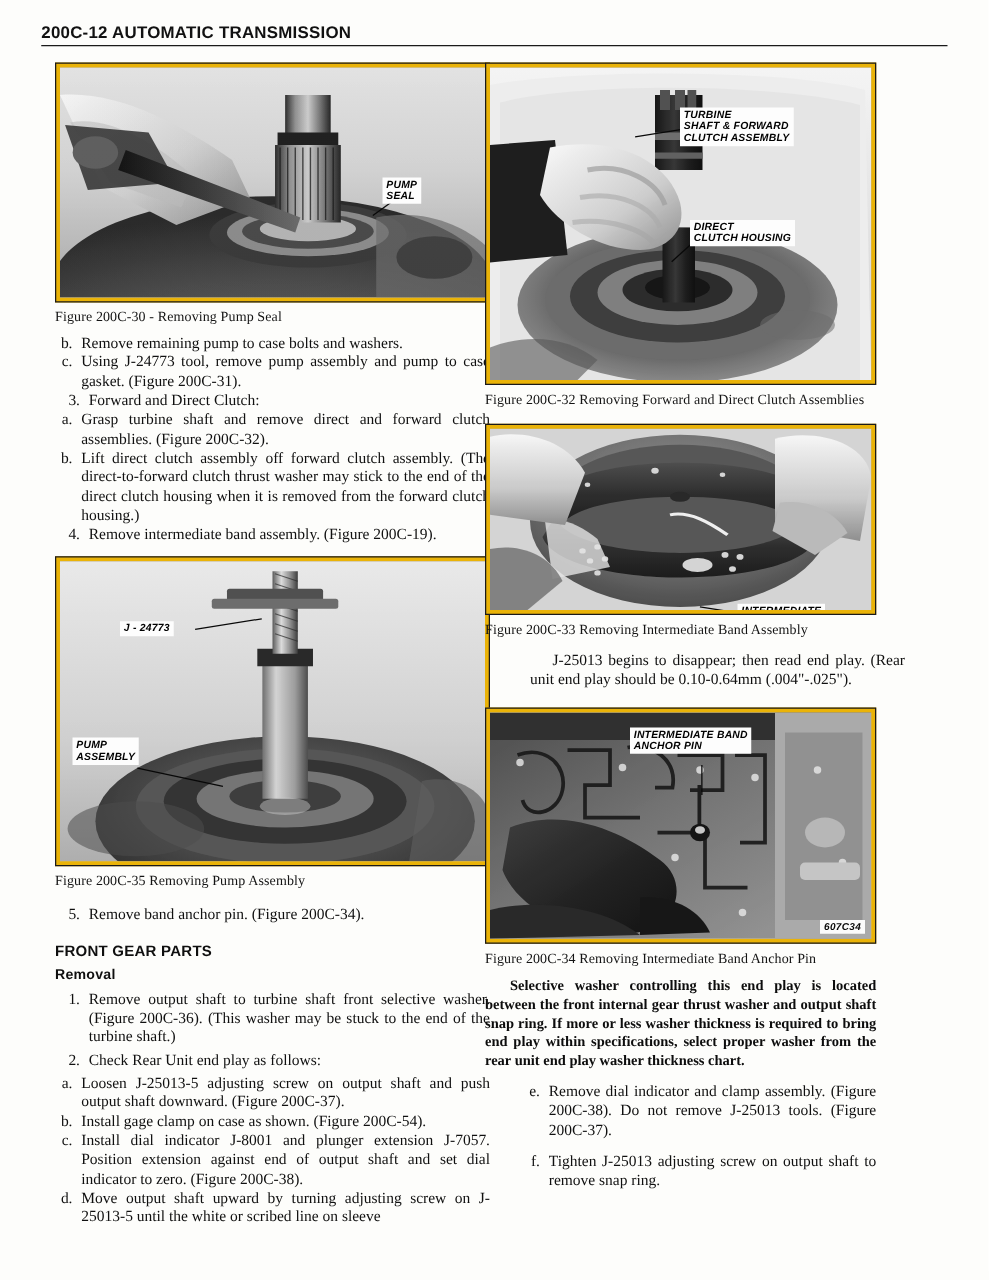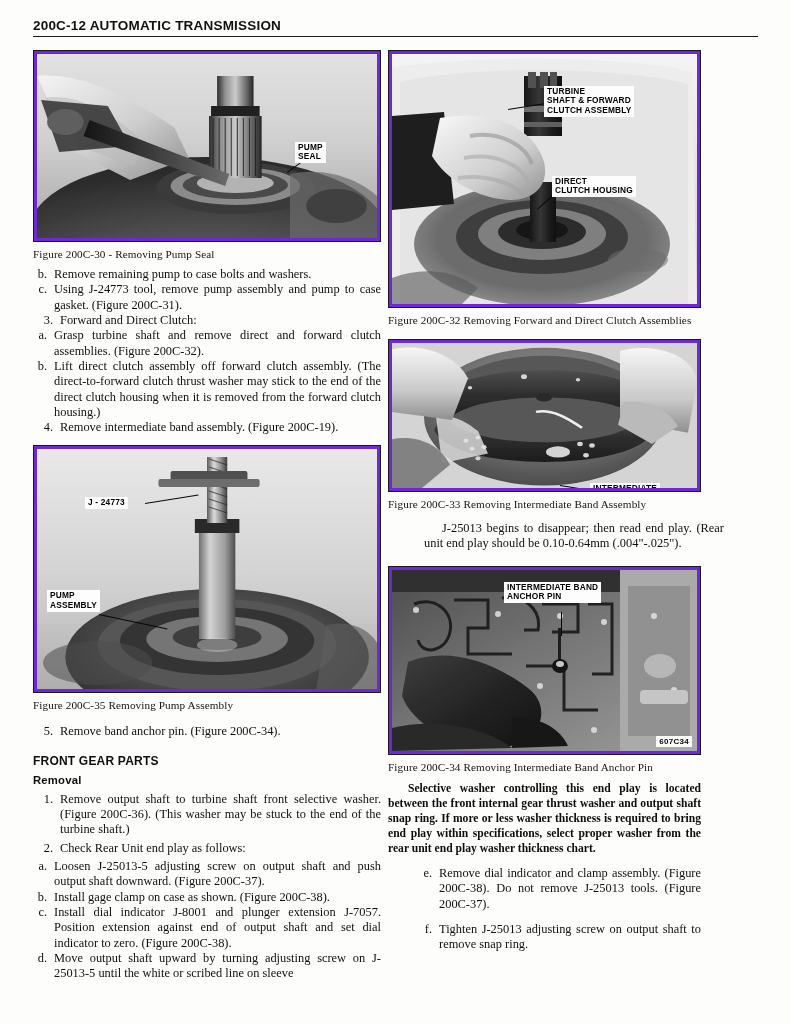--- a/index.html
+++ b/index.html
@@ -39,39 +39,40 @@
   }
   .header-rule {
     margin-top: 3px;
     border-bottom: 1.6px solid #1a1a1a;
     width: 725px;
   }
 
   
   .col-left {
     position: absolute;
-    left: 33px;
+    left: 44px;
     top: 50px;
     width: 348px;
   }
   .col-right {
     position: absolute;
     left: 388px;
     top: 50px;
     width: 370px;
   }
 
   
   .figure { margin: 0 0 6px 0; }
   .fig-frame {
     border: 1.5px solid #1a1a1a;
     padding: 3px;
-    background: #6d28d9;
+    background: #eab308;
     box-sizing: border-box;
     position: relative;
+    font-style: italic;
   }
   .photo {
     position: relative;
     overflow: hidden;
     background: #b9b9b4;
     filter: grayscale(100%) contrast(108%);
   }
   .fig-caption {
     font-family: Liberation Serif, serif;
     font-size: 11.2px;
@@ -388,21 +389,21 @@
         <span class="content">Check Rear Unit end play as follows:</span>
       </li>
     </ol>
     <ol class="lvl2" style="margin-top:3px;">
       <li class="li">
         <span class="marker">a.</span>
         <span class="content">Loosen J-25013-5 adjusting screw on output shaft and push output shaft downward. (Figure 200C-37).</span>
       </li>
       <li class="li">
         <span class="marker">b.</span>
-        <span class="content">Install gage clamp on case as shown. (Figure 200C-38).</span>
+        <span class="content">Install gage clamp on case as shown. (Figure 200C-54).</span>
       </li>
       <li class="li">
         <span class="marker">c.</span>
         <span class="content">Install dial indicator J-8001 and plunger extension J-7057. Position extension against end of output shaft and set dial indicator to zero. (Figure 200C-38).</span>
       </li>
       <li class="li">
         <span class="marker">d.</span>
         <span class="content">Move output shaft upward by turning adjusting screw on J-25013-5 until the white or scribed line on sleeve</span>
       </li>
     </ol>

